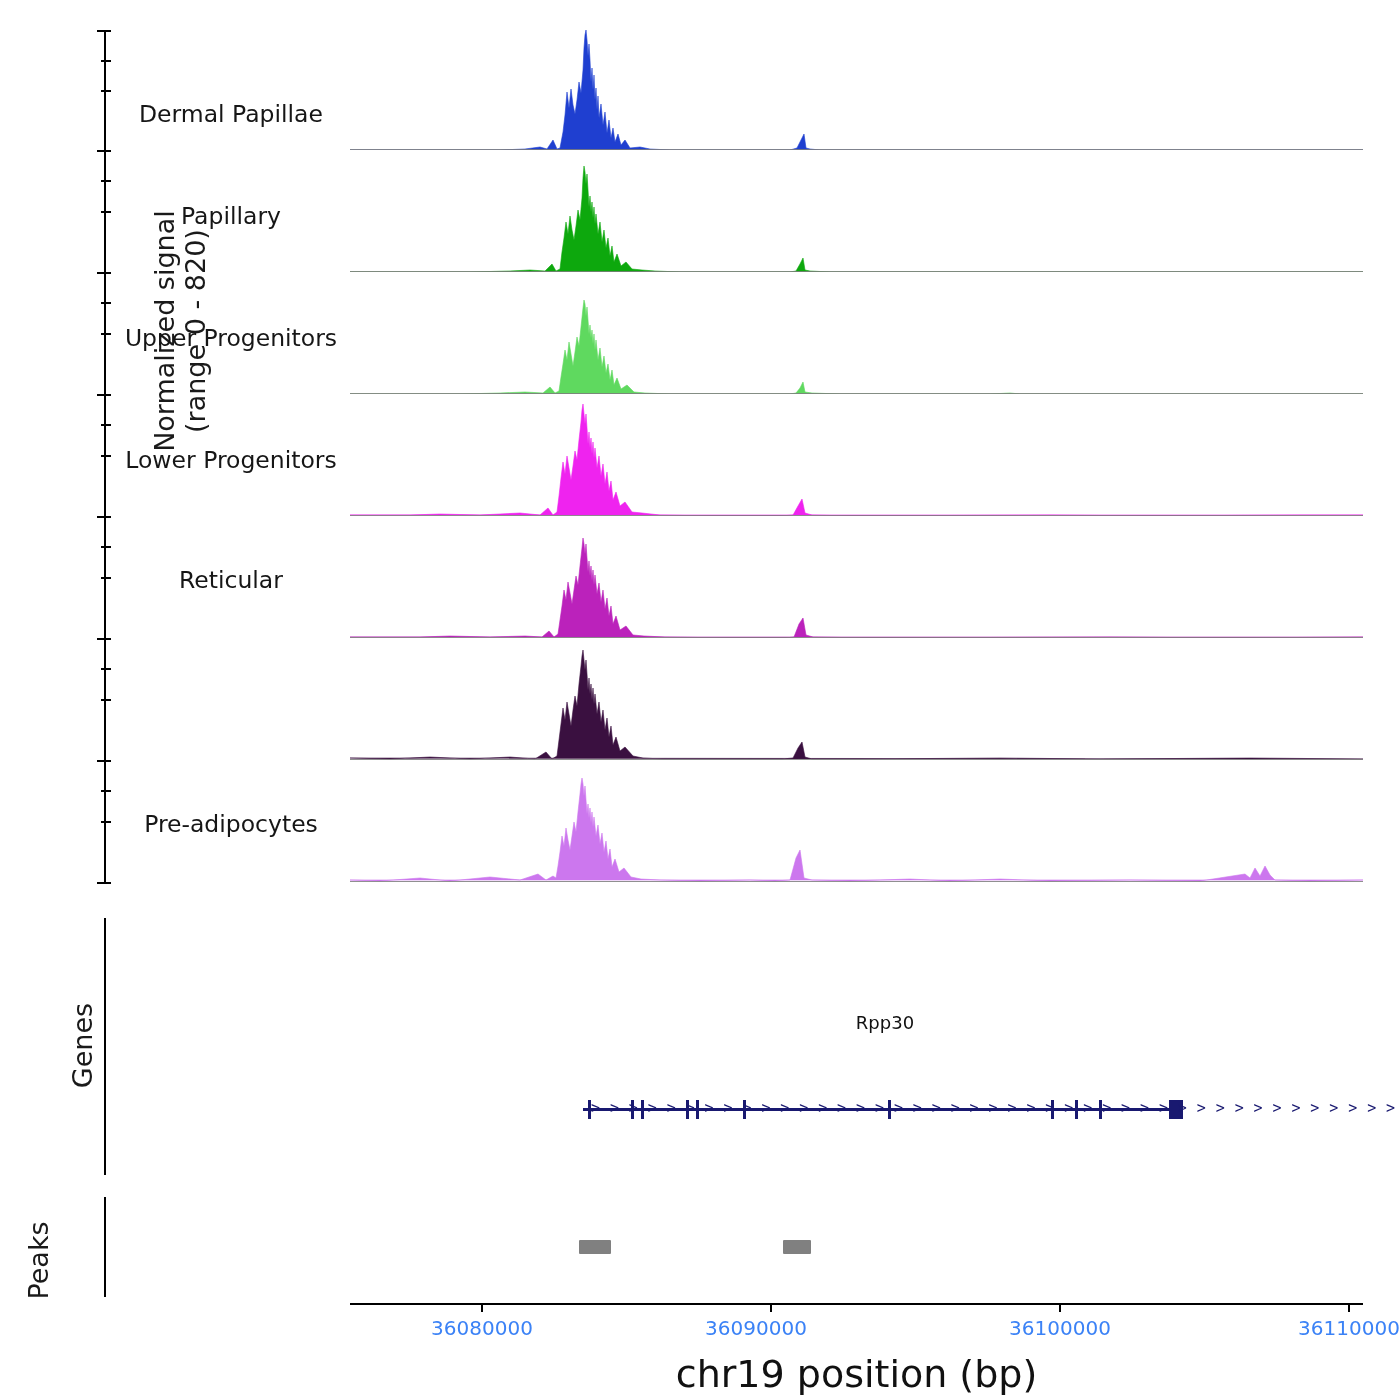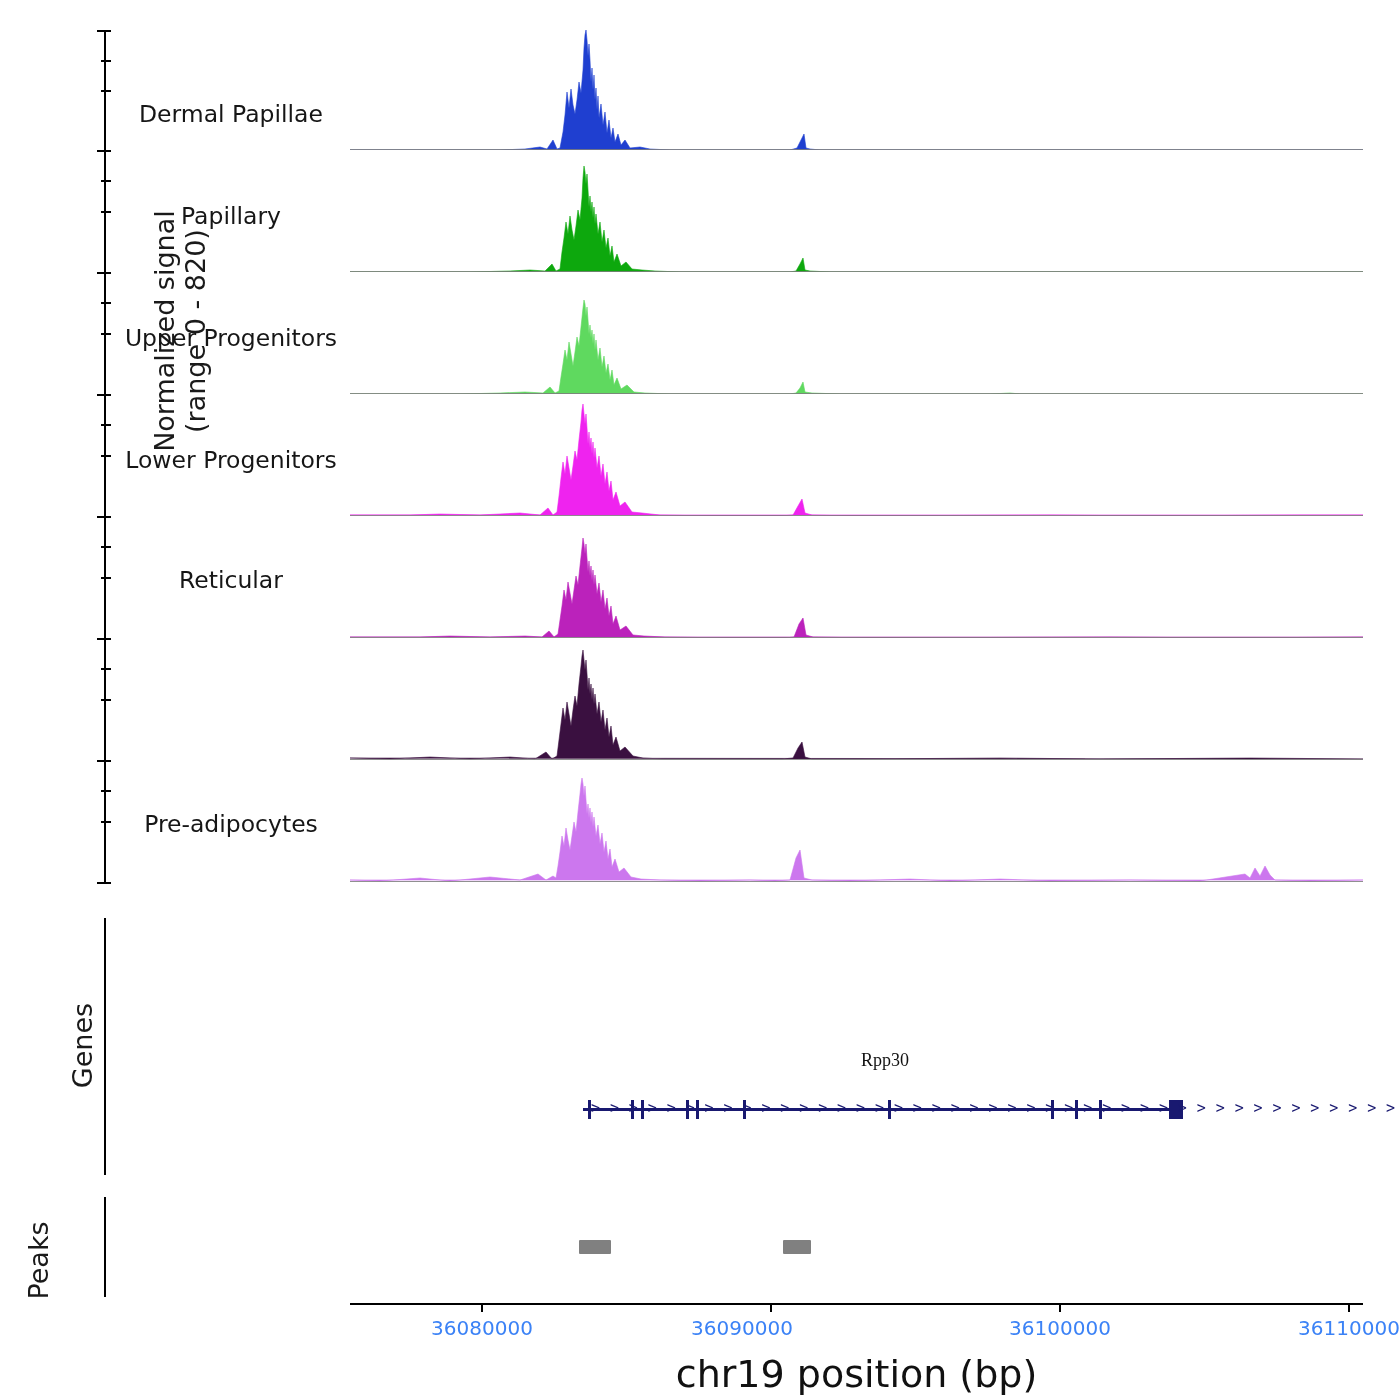--- a/index.html
+++ b/index.html
@@ -319,21 +319,21 @@
         L700,119 L780,118 L850,119 L895,112
         L900,116 L905,106 L910,114 L915,104
         L920,113 L925,118 L960,119 L1013,118 Z"></path>
     </svg>
     <div class="baseline"></div>
   </div>
 
   <div class="abs ylabel-genes">Genes</div>
   <div class="abs spine" style="left:104px; top:918px; height:257px;"></div>
 
-  <div class="abs gene-name" style="left:785px; top:1050px;font-family:Liberation Serif, serif;">Rpp30</div>
+  <div class="abs gene-name" style="left:785px; top:1012px;">Rpp30</div>
 
   <div class="abs" style="left:583px; top:1095px; width:600px; height:30px;">
     <div class="abs gene-line" style="left:0px; top:13px; width:596px;"></div>
 
     <div class="abs gene-box" style="left:5px; top:5px; width:3px; height:19px;"></div>
     <div class="abs gene-box" style="left:48px; top:5px; width:3px; height:19px;"></div>
     <div class="abs gene-box" style="left:58px; top:5px; width:3px; height:19px;"></div>
     <div class="abs gene-box" style="left:103px; top:5px; width:3px; height:19px;"></div>
     <div class="abs gene-box" style="left:113px; top:5px; width:3px; height:19px;"></div>
     <div class="abs gene-box" style="left:160px; top:5px; width:3px; height:19px;"></div>
@@ -353,19 +353,19 @@
   <div class="abs peak" style="left:783px; top:1240px; width:28px;"></div>
 
   <div class="abs xaxis-line"></div>
 
   <div class="abs xtick" style="left:481px;"></div>
   <div class="abs xtick" style="left:770px;"></div>
   <div class="abs xtick" style="left:1059px;"></div>
   <div class="abs xtick" style="left:1348px;"></div>
 
   <div class="abs xticklabel" style="left:382px;">36080000</div>
-  <div class="abs xticklabel" style="left:642px;">36090000</div>
+  <div class="abs xticklabel" style="left:656px;">36090000</div>
   <div class="abs xticklabel" style="left:960px;">36100000</div>
   <div class="abs xticklabel" style="left:1249px;">36110000</div>
 
   <div class="abs xaxis-title">chr19 position (bp)</div>
 
 </div>
 
 </body></html>

